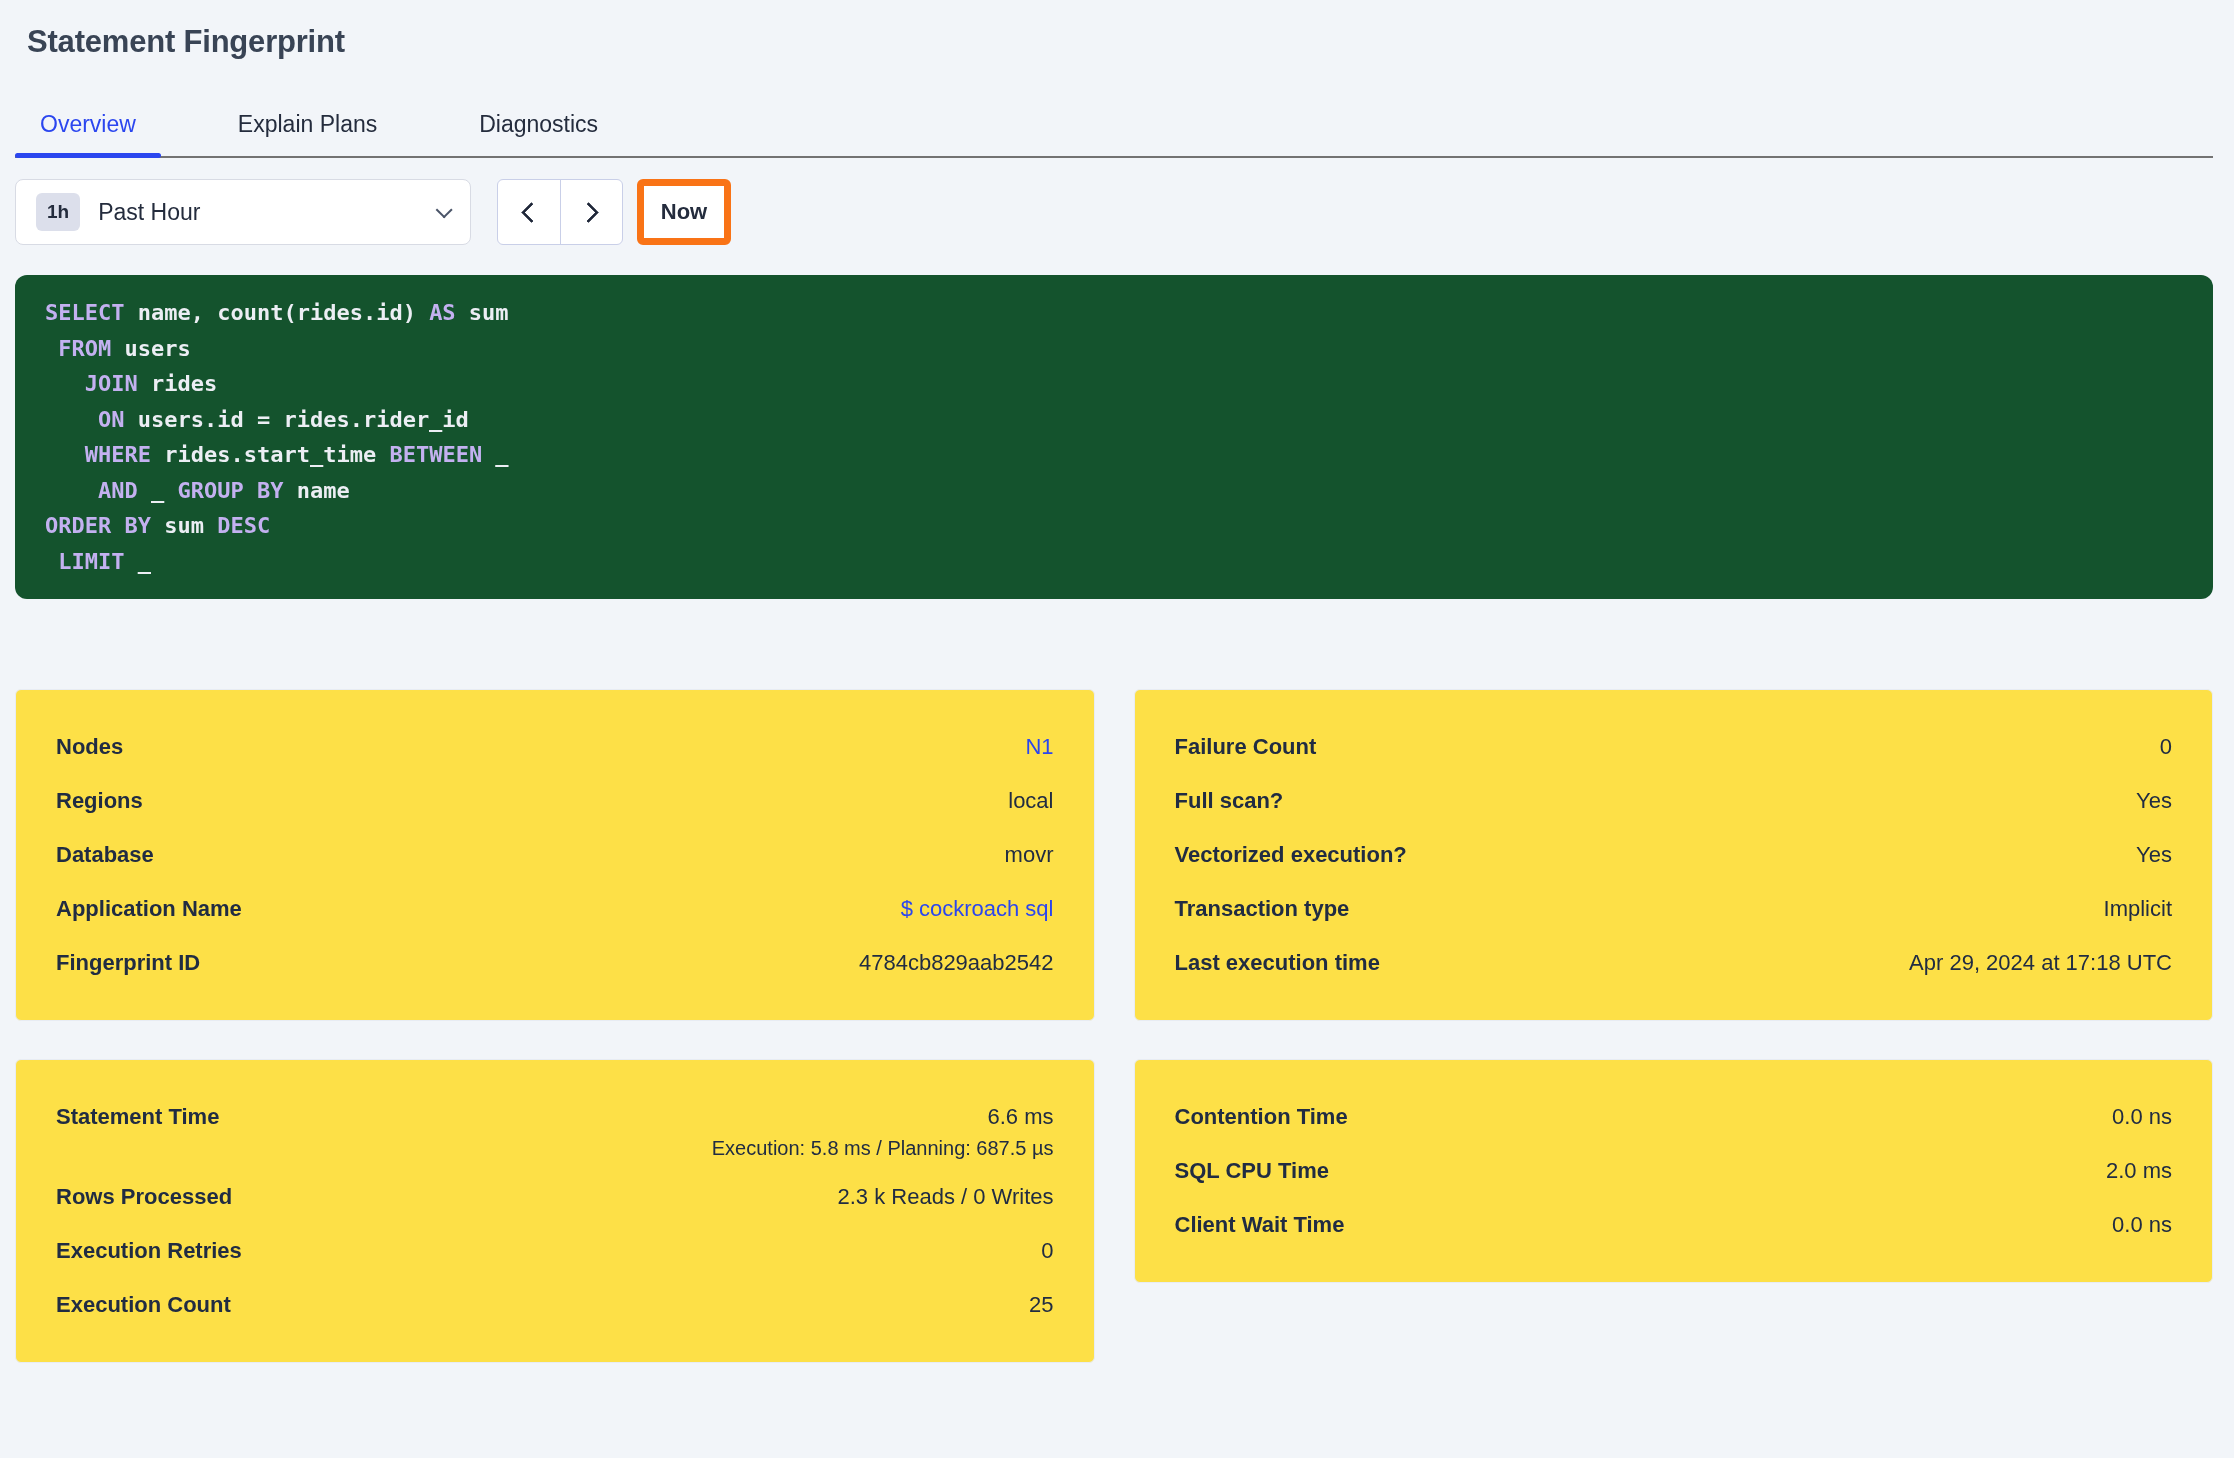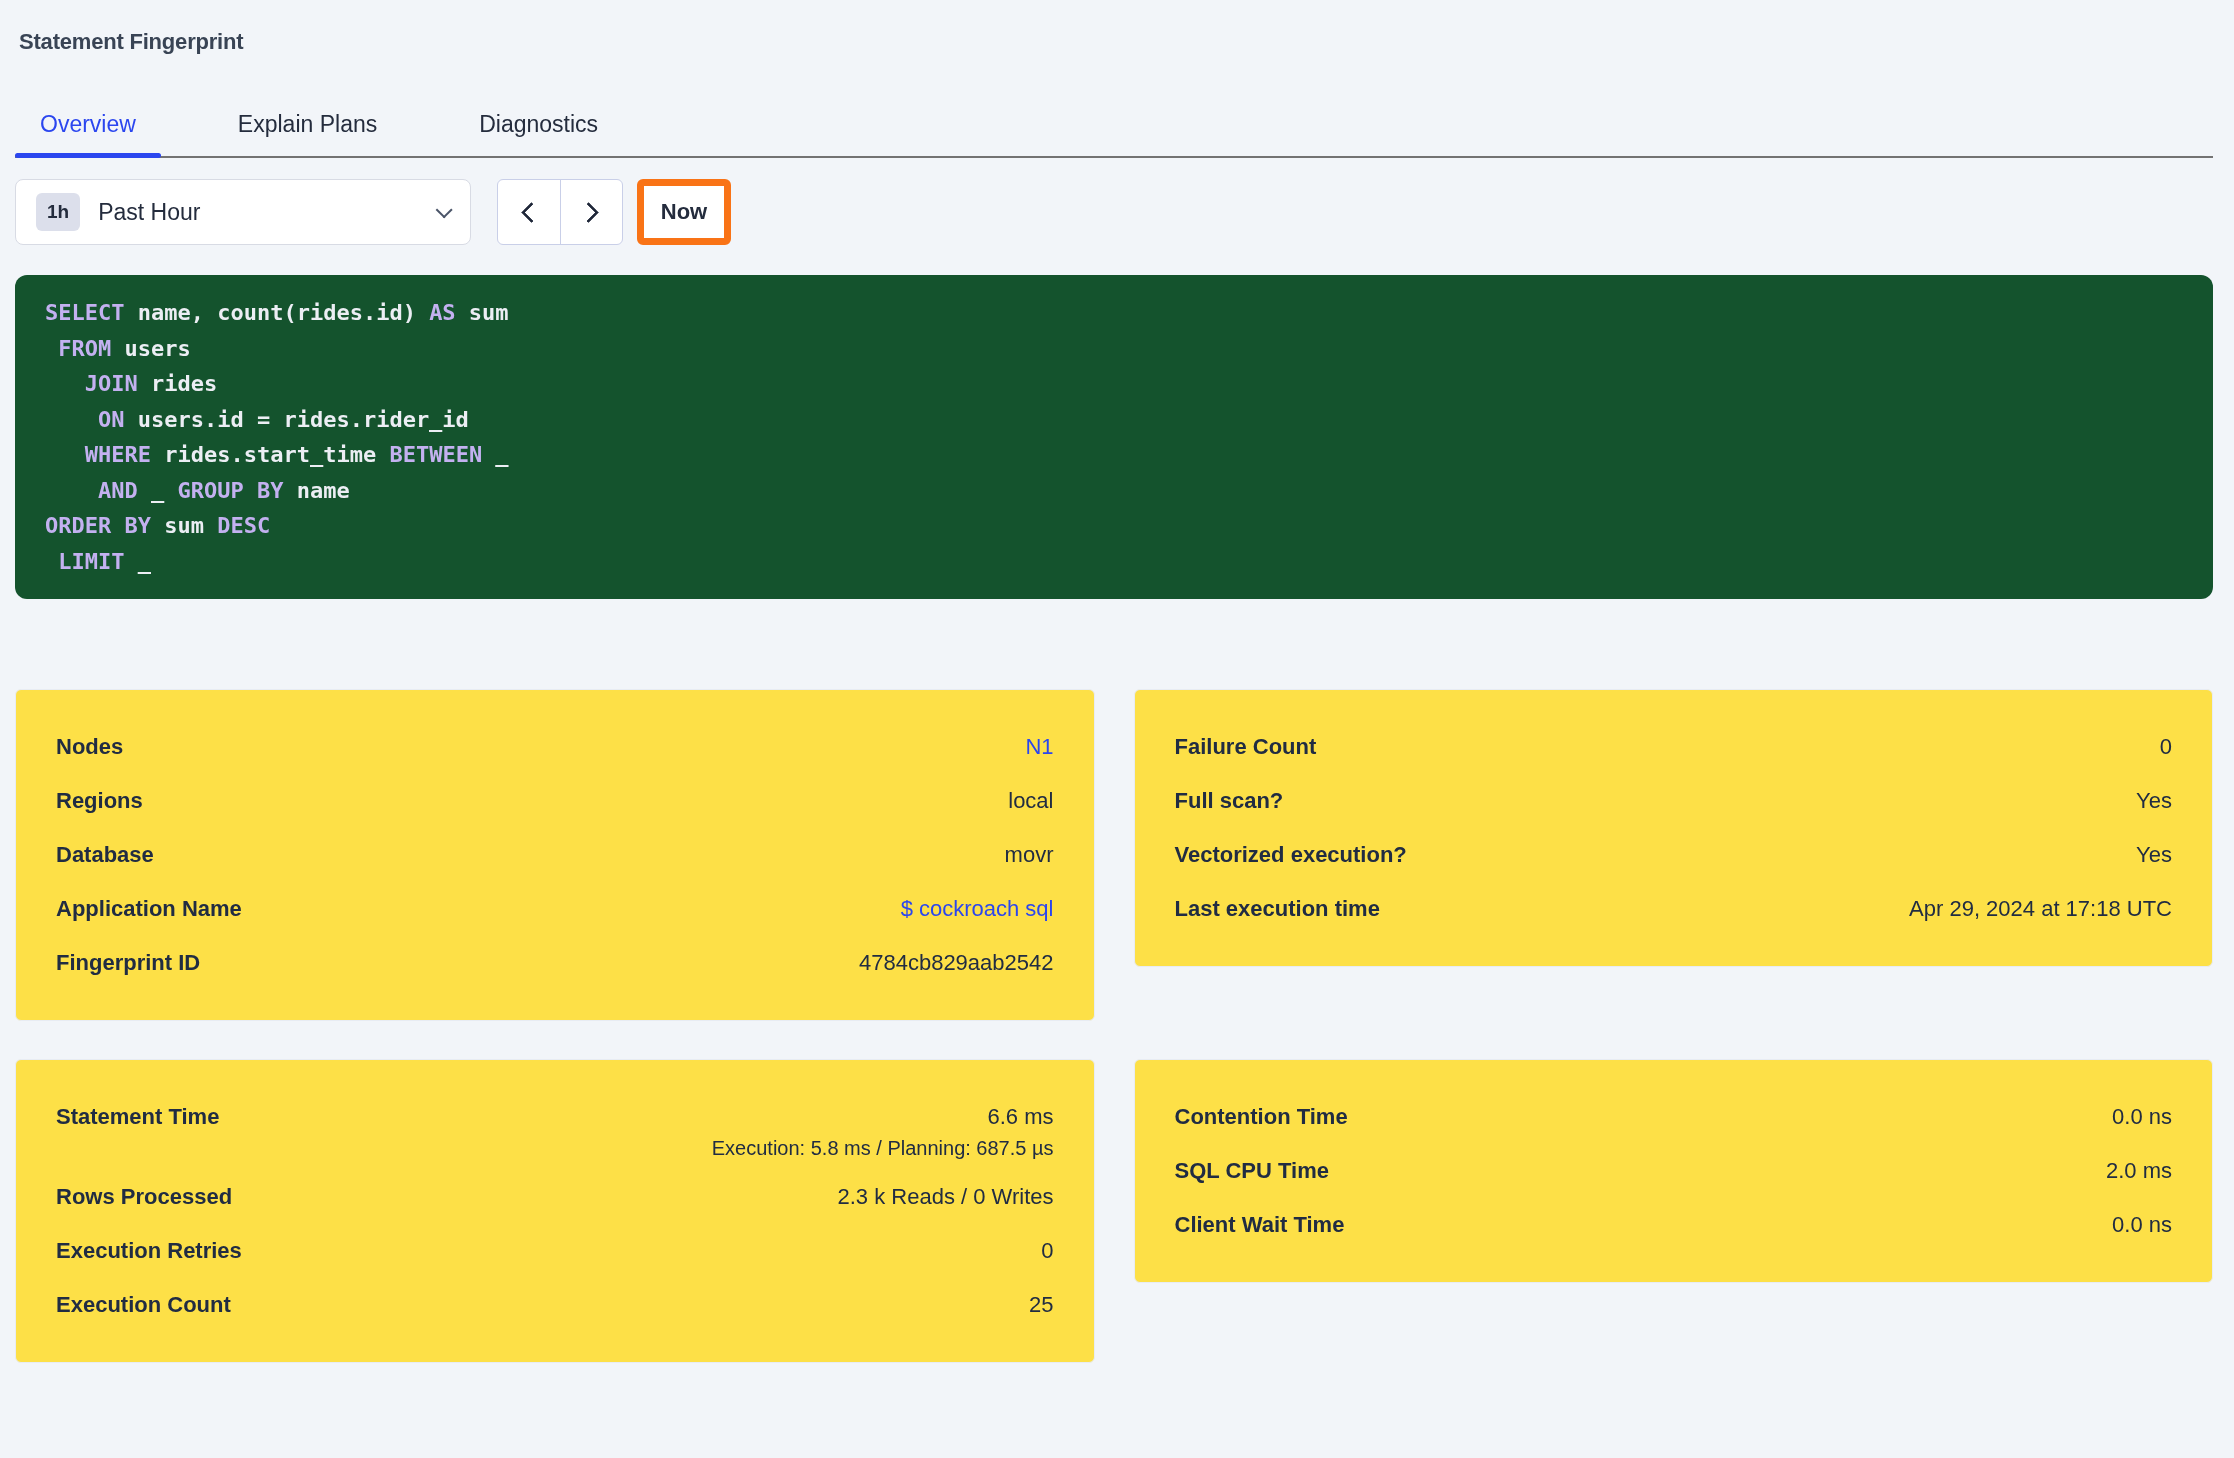--- a/index.html
+++ b/index.html
@@ -9,22 +9,22 @@
     height: 1458px;
     background: #f2f5f9;
     font-family: "Liberation Sans", sans-serif;
     color: #212c42;
     overflow: hidden;
   }
   .page { padding: 0 21px 0 15px; }
 
   
   .page-title {
-    margin: 22px 0 0 4px;
-    font-size: 22px;
+    margin: 22px 0 0 12px;
+    font-size: 31px;
     line-height: 40px;
     font-weight: 700;
     color: #394455;
     letter-spacing: -0.2px;
   }
 
   
   .tabbar {
     margin-top: 36px;
     display: flex;
@@ -293,20 +293,26 @@
             <span class="kv-main">Yes</span>
           </span>
         </div>
         <div class="kv-row">
           <span class="kv-label">Vectorized execution?</span>
           <span class="kv-value">
             <span class="kv-main">Yes</span>
           </span>
         </div>
         <div class="kv-row">
+          <span class="kv-label">Transaction type</span>
+          <span class="kv-value">
+            <span class="kv-main">Implicit</span>
+          </span>
+        </div>
+        <div class="kv-row">
           <span class="kv-label">Last execution time</span>
           <span class="kv-value">
             <span class="kv-main">Apr 29, 2024 at 17:18 UTC</span>
           </span>
         </div>
       </section>
     <section class="card">
         <div class="kv-row">
           <span class="kv-label">Statement Time</span>
           <span class="kv-value">

